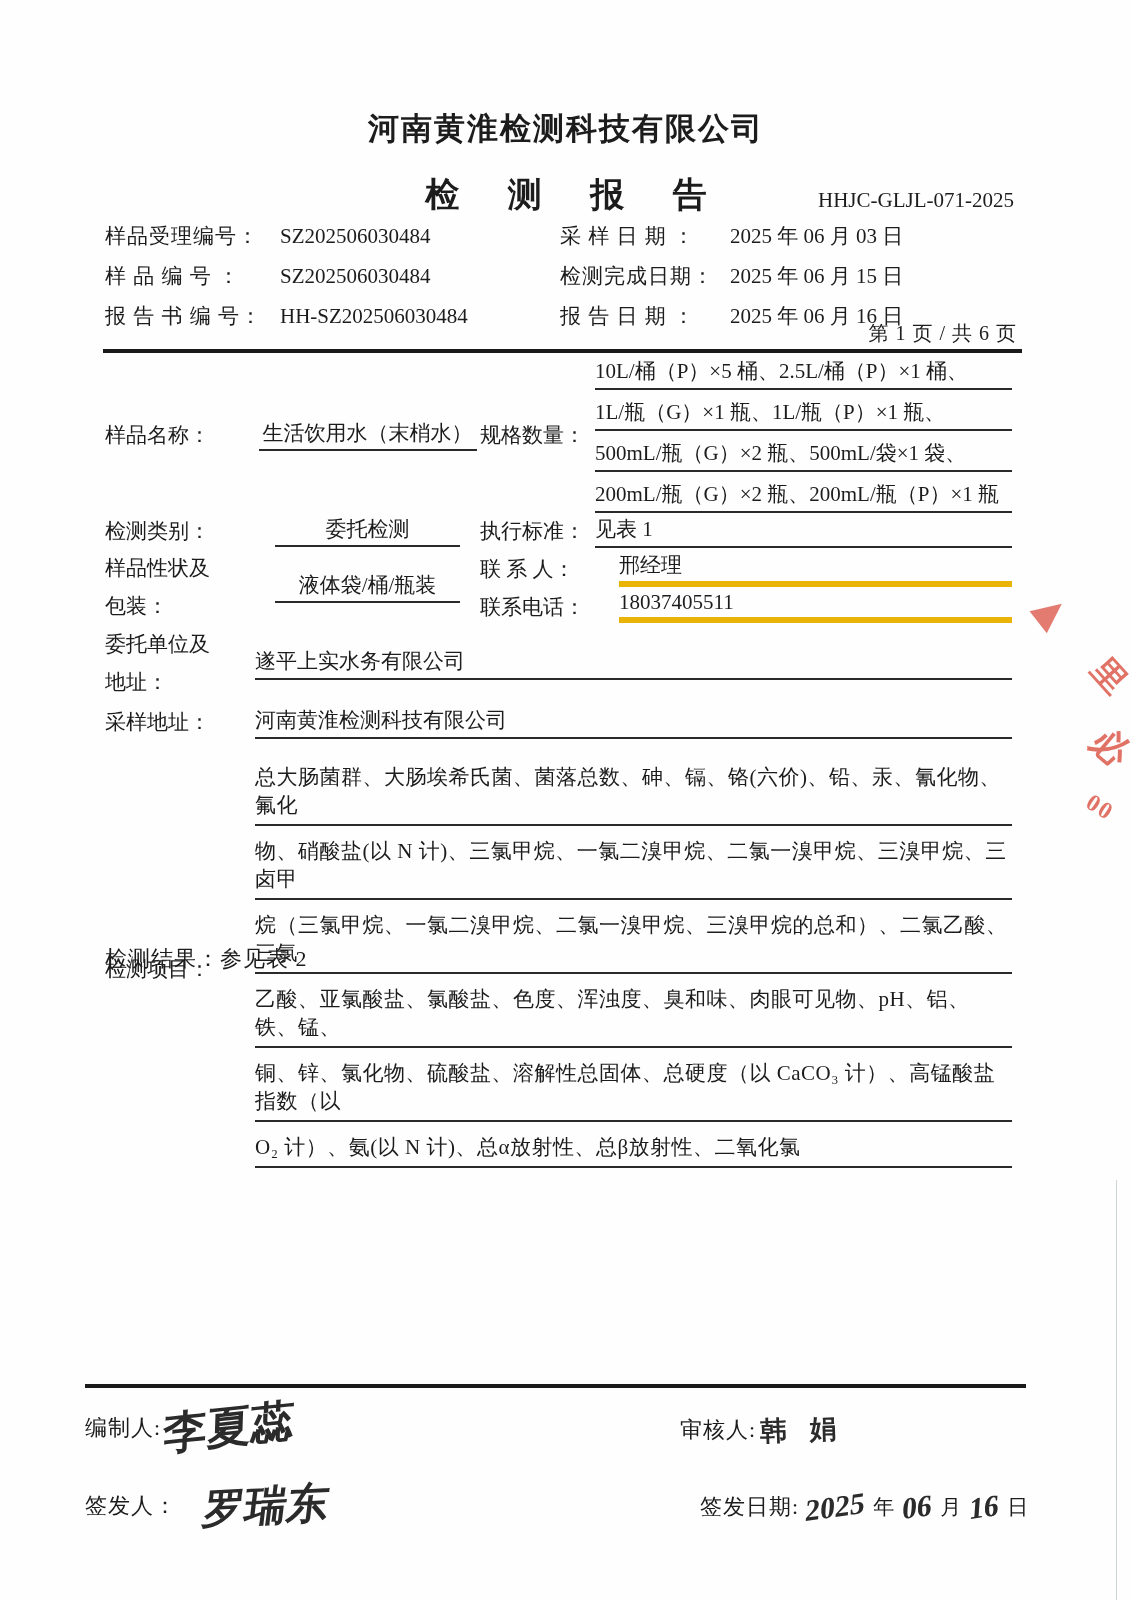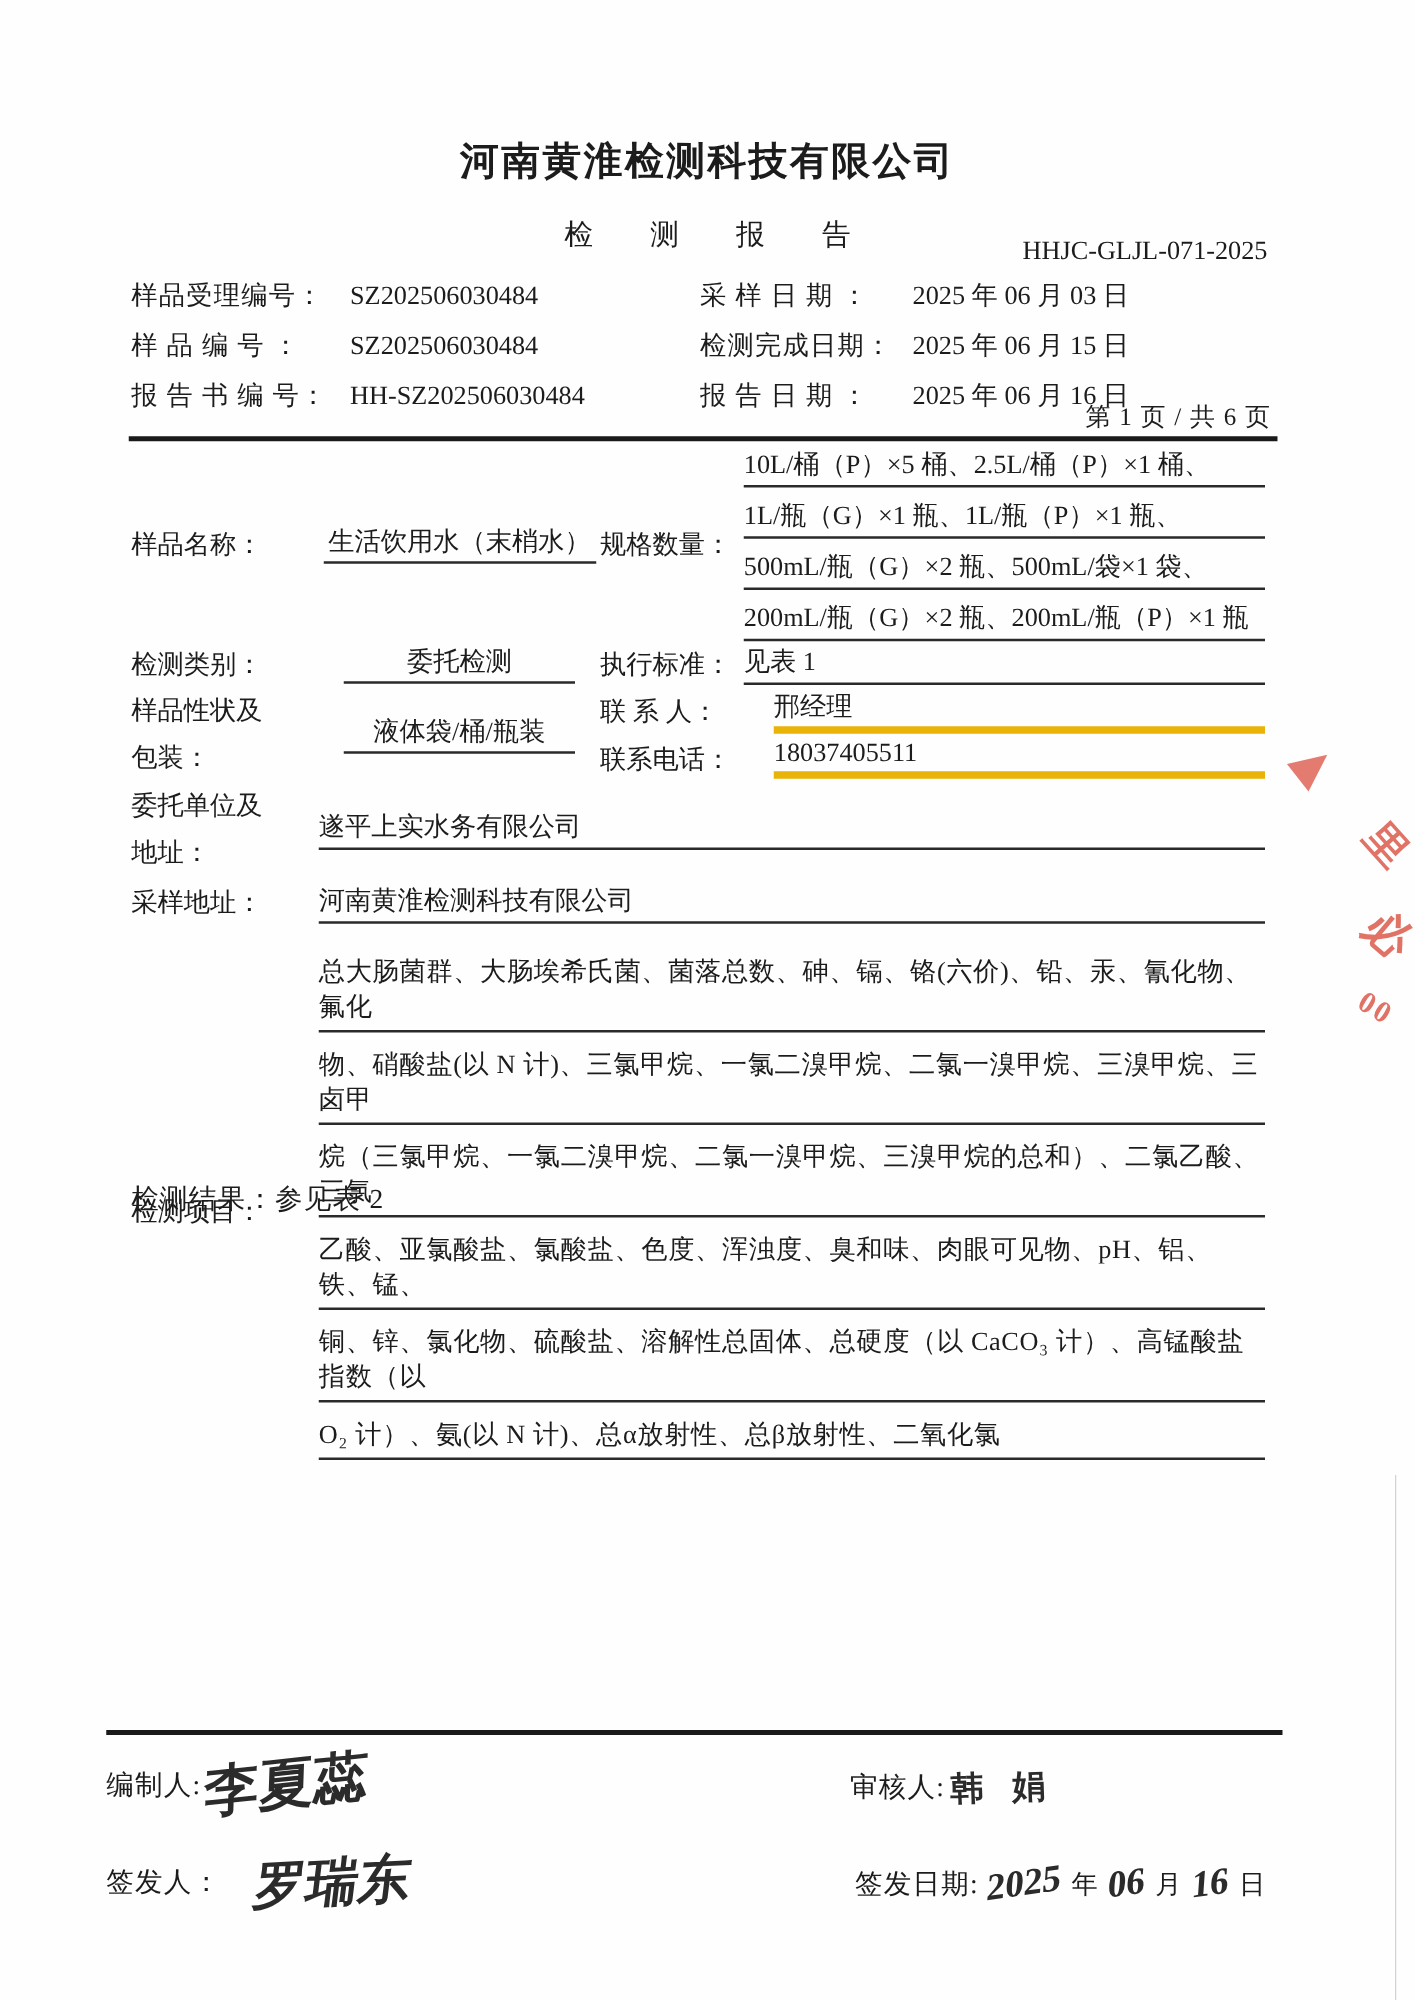--- a/index.html
+++ b/index.html
@@ -20,21 +20,21 @@
     border-right: 1px solid #ccd6d4;
   }
 
   
   .company-title {
     position: absolute; top: 108px; left: 0; width: 100%;
     text-align: center; font-size: 31px; font-weight: bold; letter-spacing: 2px;
   }
   .report-title {
     position: absolute; top: 172px; left: 0; width: 100%;
-    text-align: center; font-size: 23px; font-weight: normal; letter-spacing: 20px;
+    text-align: center; font-size: 34px; font-weight: bold; letter-spacing: 20px;
     text-indent: 20px;
   }
   .report-code {
     position: absolute; top: 188px; right: 118px; font-size: 21px;
   }
 
   .top-fields {
     position: absolute; top: 222px; left: 105px; width: 915px;
     display: grid; grid-template-columns: 175px 280px 170px auto;
     row-gap: 12px; align-items: baseline;
@@ -103,21 +103,21 @@
   .hand {
     font-weight: 600; color: #2b2b2b; white-space: nowrap;
     transform: rotate(-4deg) skewX(-4deg); display: inline-block;
   }
   .sig-preparer { top: 1398px; left: 85px; justify-content: space-between; }
   .sig-preparer .hand { font-size: 44px; transform: rotate(-6deg) skewX(-8deg); margin-left: 2px; }
   .sig-reviewer { top: 1412px; left: 680px; }
   .sig-reviewer .hand { font-size: 27px; letter-spacing: 8px; margin-left: 4px; transform: rotate(-2deg); }
   .sig-issuer { top: 1478px; left: 85px; }
   .sig-issuer .hand { font-size: 42px; margin-left: 26px; transform: rotate(-3deg) skewX(-10deg); }
-  .sig-date { top: 1490px; left: 684px; }
+  .sig-date { top: 1490px; left: 700px; }
   .sig-date .num { font-size: 30px; transform: rotate(-8deg) skewX(-12deg); margin: 0 6px; }
   .sig-date .unit { font-size: 21px; margin: 0 2px; }
 </style>
 </head>
 <body>
 
 <div class="page">
 
   <div class="page-edge-line"></div>
 

